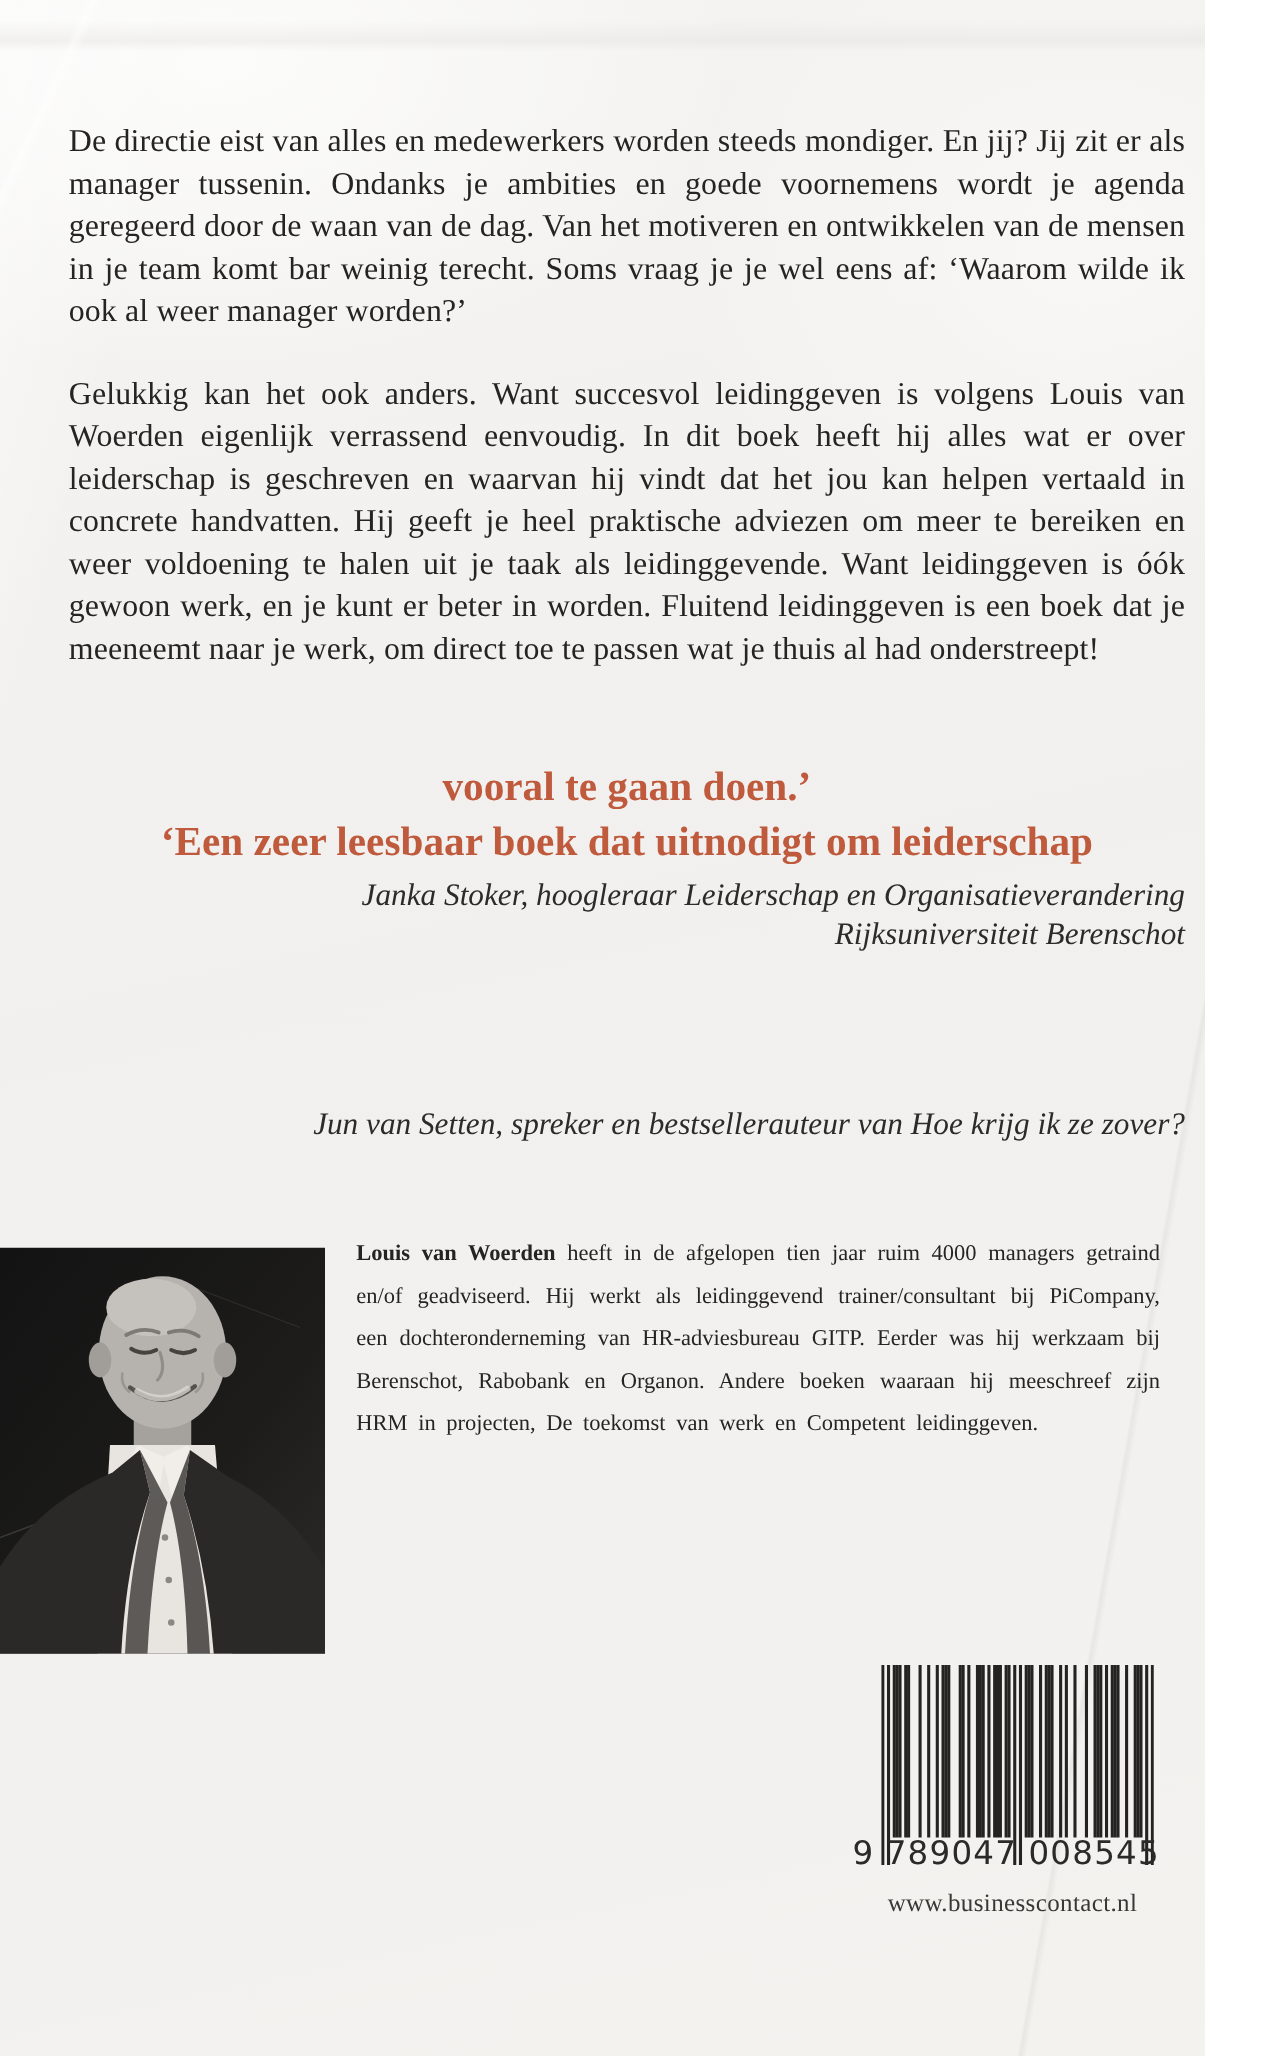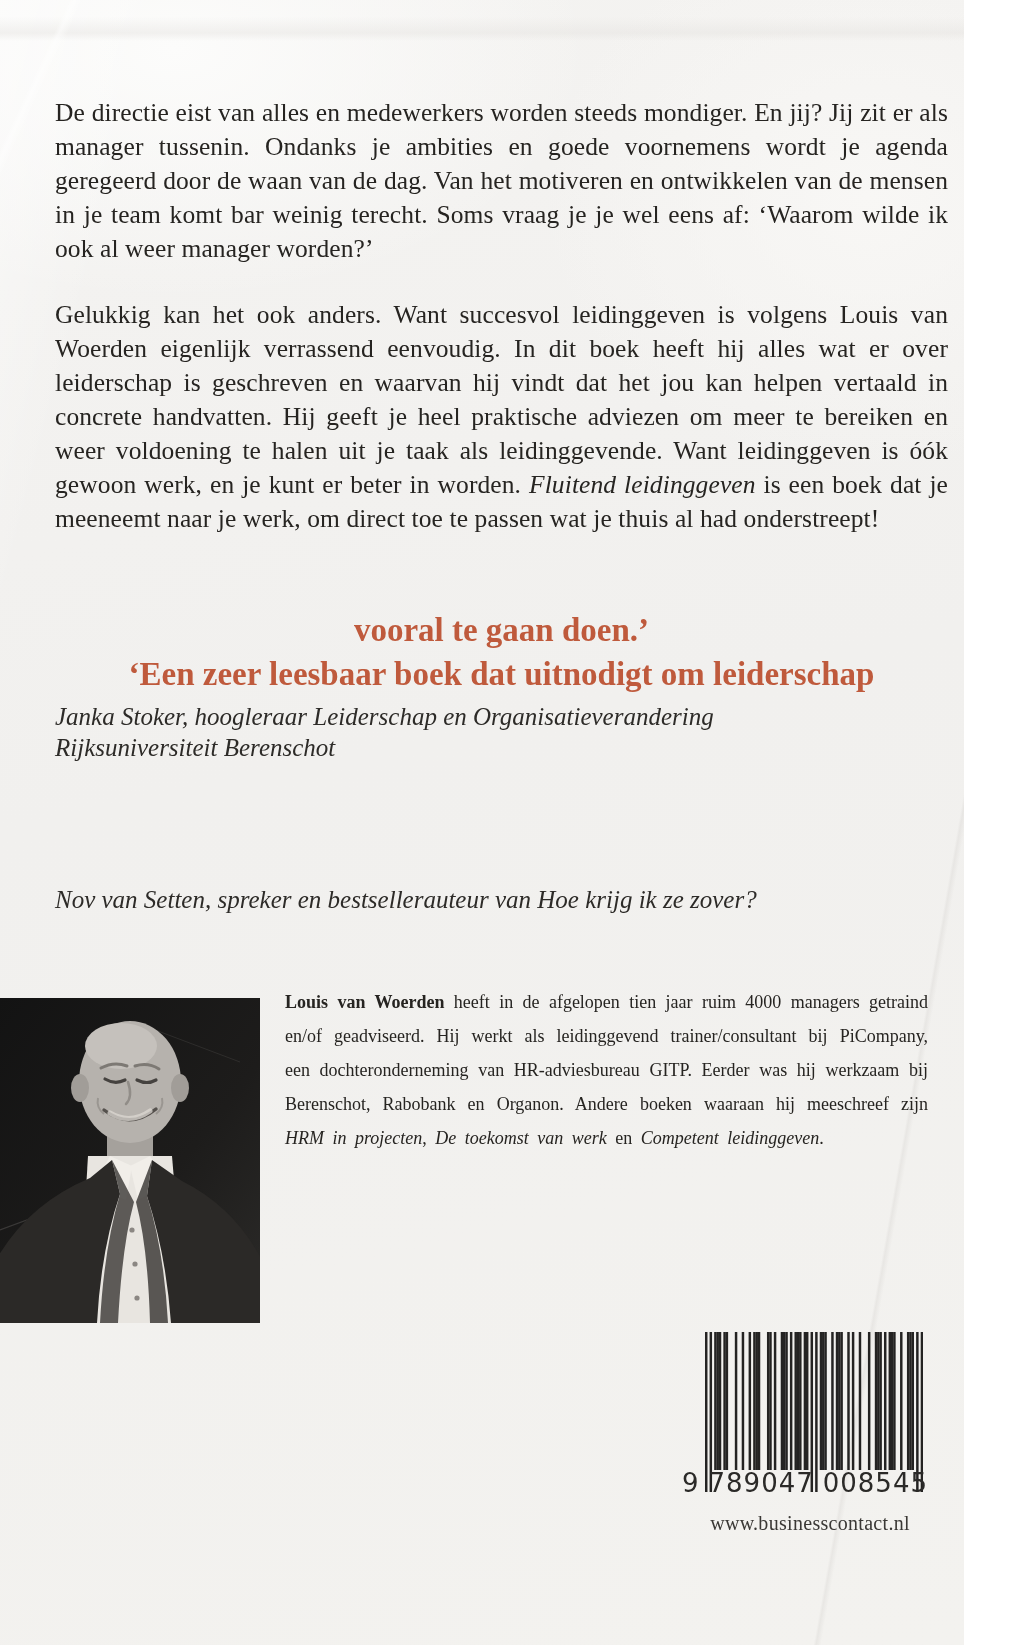--- a/index.html
+++ b/index.html
@@ -23,33 +23,33 @@
       linear-gradient(115deg, transparent 4%, rgba(255,255,255,.5) 4.3%, transparent 4.8%),
       linear-gradient(100deg, transparent 88%, rgba(222,220,217,.5) 88.2%, transparent 88.6%),
       linear-gradient(0deg, transparent 97.5%, rgba(228,226,223,.45) 98%, transparent 99%);
   }
   .body-par {
     position:absolute; left:55px; width:893px;
     font-size:25.5px; line-height:34px; text-align:justify; letter-spacing:.1px;
   }
   #para1 { top:70px; }
   #para2 { top:272px; }
-  .it { font-style:italic; }
+  .it { }
   .bold { font-weight:bold; }
 
   .quote {
     position:absolute; left:55px; width:893px; text-align:center;
     color:var(--accent); font-weight:bold; font-size:33px; line-height:44px;
   }
   #quote1 { top:608px; }
   #quote2 { top:794px; }
   .quote span { display:block; }
 
   .attribution {
-    position:absolute; left:55px; width:893px; text-align:left;
+    position:absolute; left:55px; width:893px; text-align:right;
     font-style:italic; font-size:25px; line-height:31px; color:#2d2b28;
   }
   #attr1 { top:701px; }
   #attr2 { top:884px; }
   .attribution span { display:block; }
 
   .photo {
     position:absolute; left:0; top:998px; width:260px; height:325px;
     display:block;
   }
@@ -82,21 +82,21 @@
   <div class="quote" id="quote1">
     <span>vooral te gaan doen.’</span>
     <span>‘Een zeer leesbaar boek dat uitnodigt om leiderschap</span>
   </div>
   <div class="attribution" id="attr1">
     <span>Janka Stoker, hoogleraar Leiderschap en Organisatieverandering</span>
     <span>Rijksuniversiteit Berenschot</span>
   </div>
 
   <div class="attribution" id="attr2">
-    <span>Nov van Setten, spreker en bestsellerauteur van Hoe krijg ik ze zover?</span>
+    <span>Jun van Setten, spreker en bestsellerauteur van Hoe krijg ik ze zover?</span>
   </div>
 
   <svg class="photo" viewBox="0 0 260 325" aria-hidden="true">
     <defs>
       <linearGradient id="pbg" x1="0" y1="0" x2="1" y2="1">
         <stop offset="0" stop-color="#131313"></stop>
         <stop offset=".6" stop-color="#1d1c1b"></stop>
         <stop offset="1" stop-color="#2c2b29"></stop>
       </linearGradient>
     </defs>

